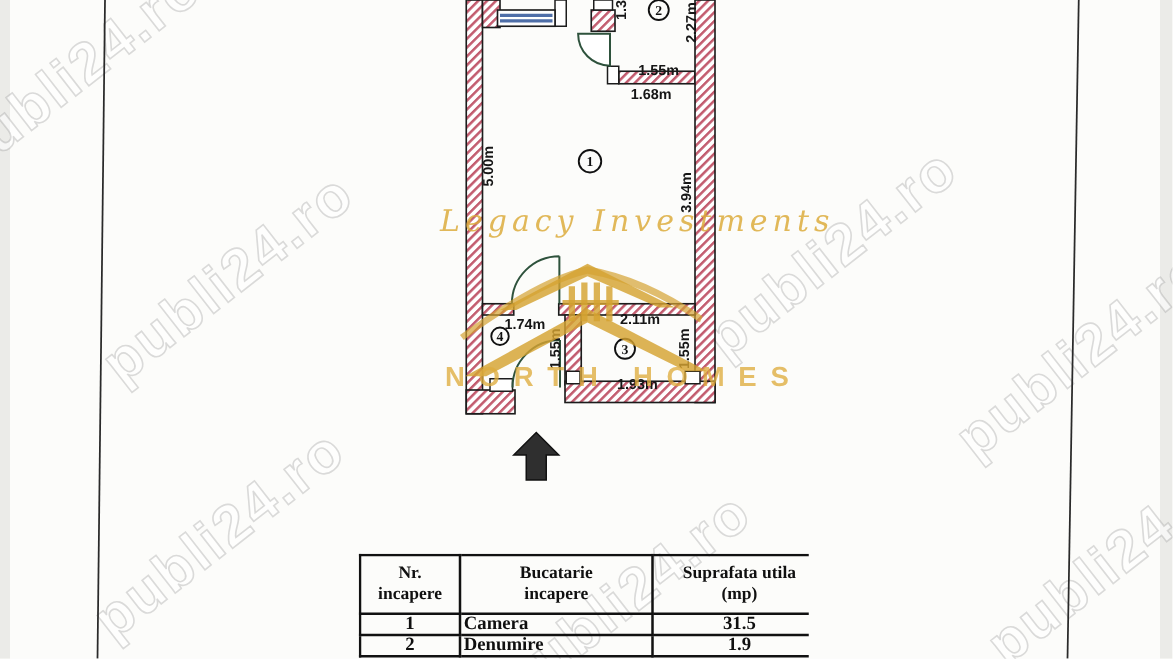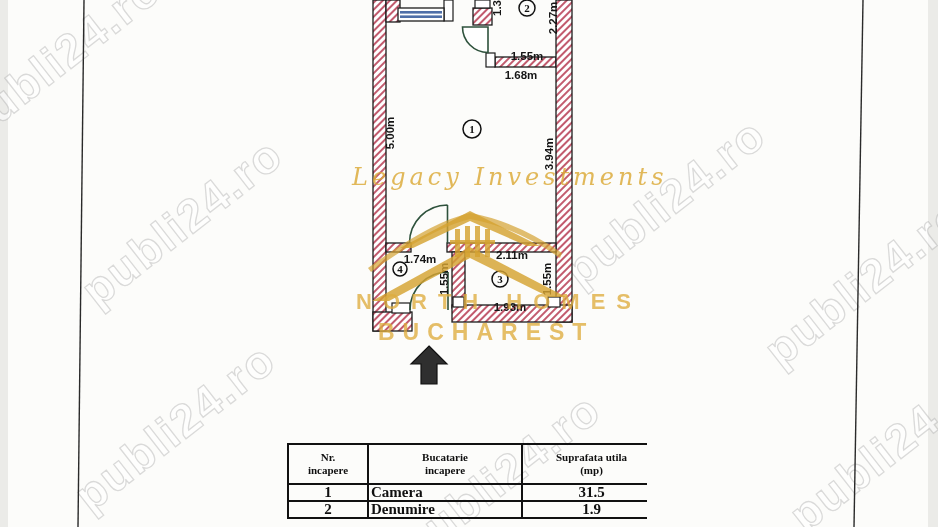--- a/index.html
+++ b/index.html
@@ -44,21 +44,21 @@
     color:rgba(222,172,62,0.78);white-space:nowrap;
   }
 
   
   .rtable{
     position:absolute;left:287px;top:443px;width:360px;height:84px;overflow:hidden;
     font-family:"Liberation Serif",serif;font-weight:bold;color:#101010;
   }
   .rtable table{border-collapse:collapse;width:359px;table-layout:fixed;}
   .rtable td,.rtable th{border:2px solid #111;text-align:center;padding:0 2px;}
-  .rtable th{font-size:11px;line-height:1.18;padding-top:6px;padding-bottom:6px;}
+  .rtable th{font-size:14px;line-height:1.18;padding-top:6px;padding-bottom:6px;}
   .rtable td{font-size:15px;height:15px;line-height:15px;}
   .rtable .c1{width:74px;}
   .rtable .c2{width:148px;}
   .rtable .c3{width:133px;}
   .rtable td.name{text-align:left;padding-left:2px;}
 </style>
 </head>
 <body>
 
 <div id="stage">
@@ -156,21 +156,20 @@
       <rect x="455" y="229" width="5" height="28"></rect>
       <rect x="465" y="226" width="5" height="31"></rect>
       <rect x="475" y="226" width="5" height="31"></rect>
       <rect x="485" y="229" width="5" height="28"></rect>
       <rect x="450" y="240" width="45" height="4"></rect>
       <path d="M368,268 Q430,222 470,213 Q516,221 562,253 L560,258 Q515,227 470,219 Q432,228 371,272 Z" opacity="0.85"></path>
     </g>
   </svg>
 
   <div class="gold gold-line1">NORTH HOMES</div>
-  <div class="gold gold-line2">BUCHAREST</div>
 
   <div class="rtable">
     <table>
       <tbody>
           <tr>
         <th class="c1">
           <span>Nr.</span><br>
           <span>incapere</span>
         </th>
         <th class="c2">

